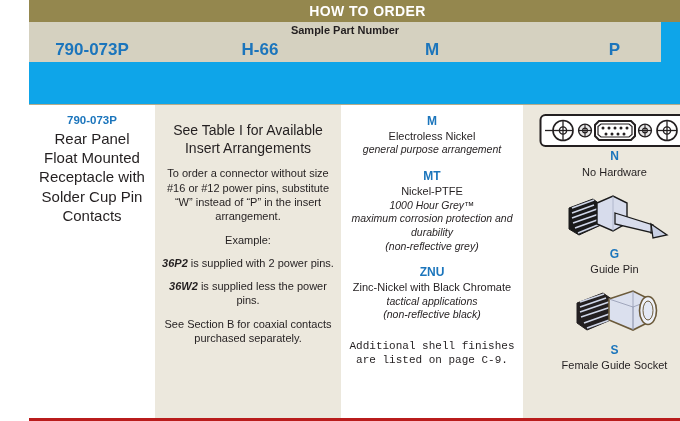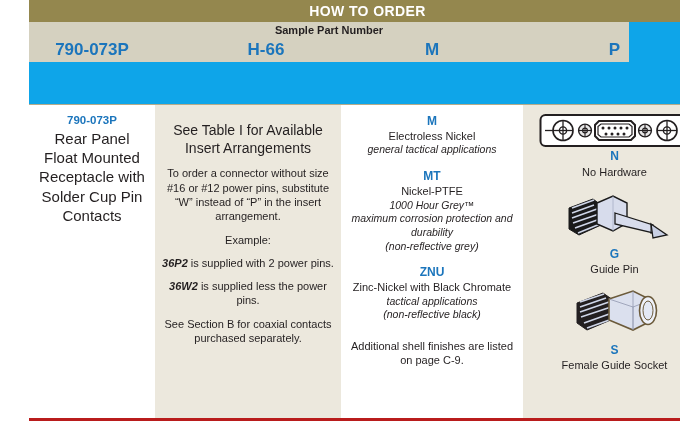--- a/index.html
+++ b/index.html
@@ -21,36 +21,37 @@
     position:absolute;left:0;top:0;width:677px;height:22px;
     background:#94874e;color:#ffffff;
     font-size:14px;font-weight:bold;letter-spacing:.4px;
     display:flex;align-items:center;justify-content:center;
   }
 
   
   .sample-band{
     position:absolute;left:0;top:22px;width:600px;height:40px;
     background:#d5d1c0;
+    padding-left:32px;
   }
   .sample-label{
     position:absolute;left:0;top:0;width:100%;height:15px;
     display:flex;align-items:center;justify-content:center;
     font-size:11px;font-weight:bold;color:#231f20;
   }
   .sample-codes{
     position:absolute;left:0;top:15px;width:100%;height:25px;
   }
   .code{
     position:absolute;top:0;height:25px;
     display:flex;align-items:center;justify-content:center;
     color:#1b75bc;font-weight:bold;font-size:17px;
   }
   .code.c1{left:0;width:126px;}
-  .code.c2{left:144px;width:186px;}
+  .code.c2{left:138px;width:186px;}
   .code.c3{left:312px;width:182px;}
   .code.c4{left:494px;width:183px;}
 
   
   .head-row{
     position:absolute;left:0;top:62px;width:677px;height:42px;
   }
   .head-cell{
     position:absolute;top:0;height:42px;box-sizing:border-box;
     display:flex;align-items:center;justify-content:center;
@@ -86,21 +87,21 @@
 
   .para{margin:0 0 9px 0;font-size:11px;line-height:1.3;}
   .para.first{margin-top:8px;font-size:14px;}
   .ital-b{font-style:italic;font-weight:bold;}
 
   
   .fin{margin-bottom:11px;}
   .fin-code{color:#1b75bc;font-weight:bold;font-size:12px;line-height:1.35;}
   .fin-name{font-size:11px;line-height:1.3;text-align:center;}
   .fin-note{font-size:10.5px;font-style:italic;line-height:1.3;}
-  .fin-extra{margin-top:17px;font-size:11px;line-height:1.3;}
+  .fin-extra{margin-top:17px;font-size:11px;line-height:1.3;font-family:Liberation Mono, monospace;}
 
   
   .hw{margin-bottom:7px;}
   .hw-code{color:#1b75bc;font-weight:bold;font-size:12px;line-height:1.3;}
   .hw-name{font-size:11px;line-height:1.3;}
   .art{display:flex;align-items:center;justify-content:center;}
 </style>
 </head>
 <body>
 
@@ -135,21 +136,21 @@
       <p class="para"><span class="ital-b">36P2</span><span> is supplied with 2 power pins.</span></p>
       <p class="para"><span class="ital-b">36W2</span><span> is supplied less the power pins.</span></p>
       <p class="para">See Section B for coaxial contacts purchased separately.</p>
     </div>
 
     <div class="col b3">
 
       <div class="fin">
         <div class="fin-code">M</div>
         <div class="fin-name">Electroless Nickel</div>
-        <div class="fin-note">general tactical applications</div>
+        <div class="fin-note">general purpose arrangement</div>
       </div>
 
       <div class="fin">
         <div class="fin-code">MT</div>
         <div class="fin-name">Nickel-PTFE</div>
         <div class="fin-note">1000 Hour Grey™</div>
         <div class="fin-note">maximum corrosion protection and durability</div>
         <div class="fin-note">(non-reflective grey)</div>
       </div>
 

